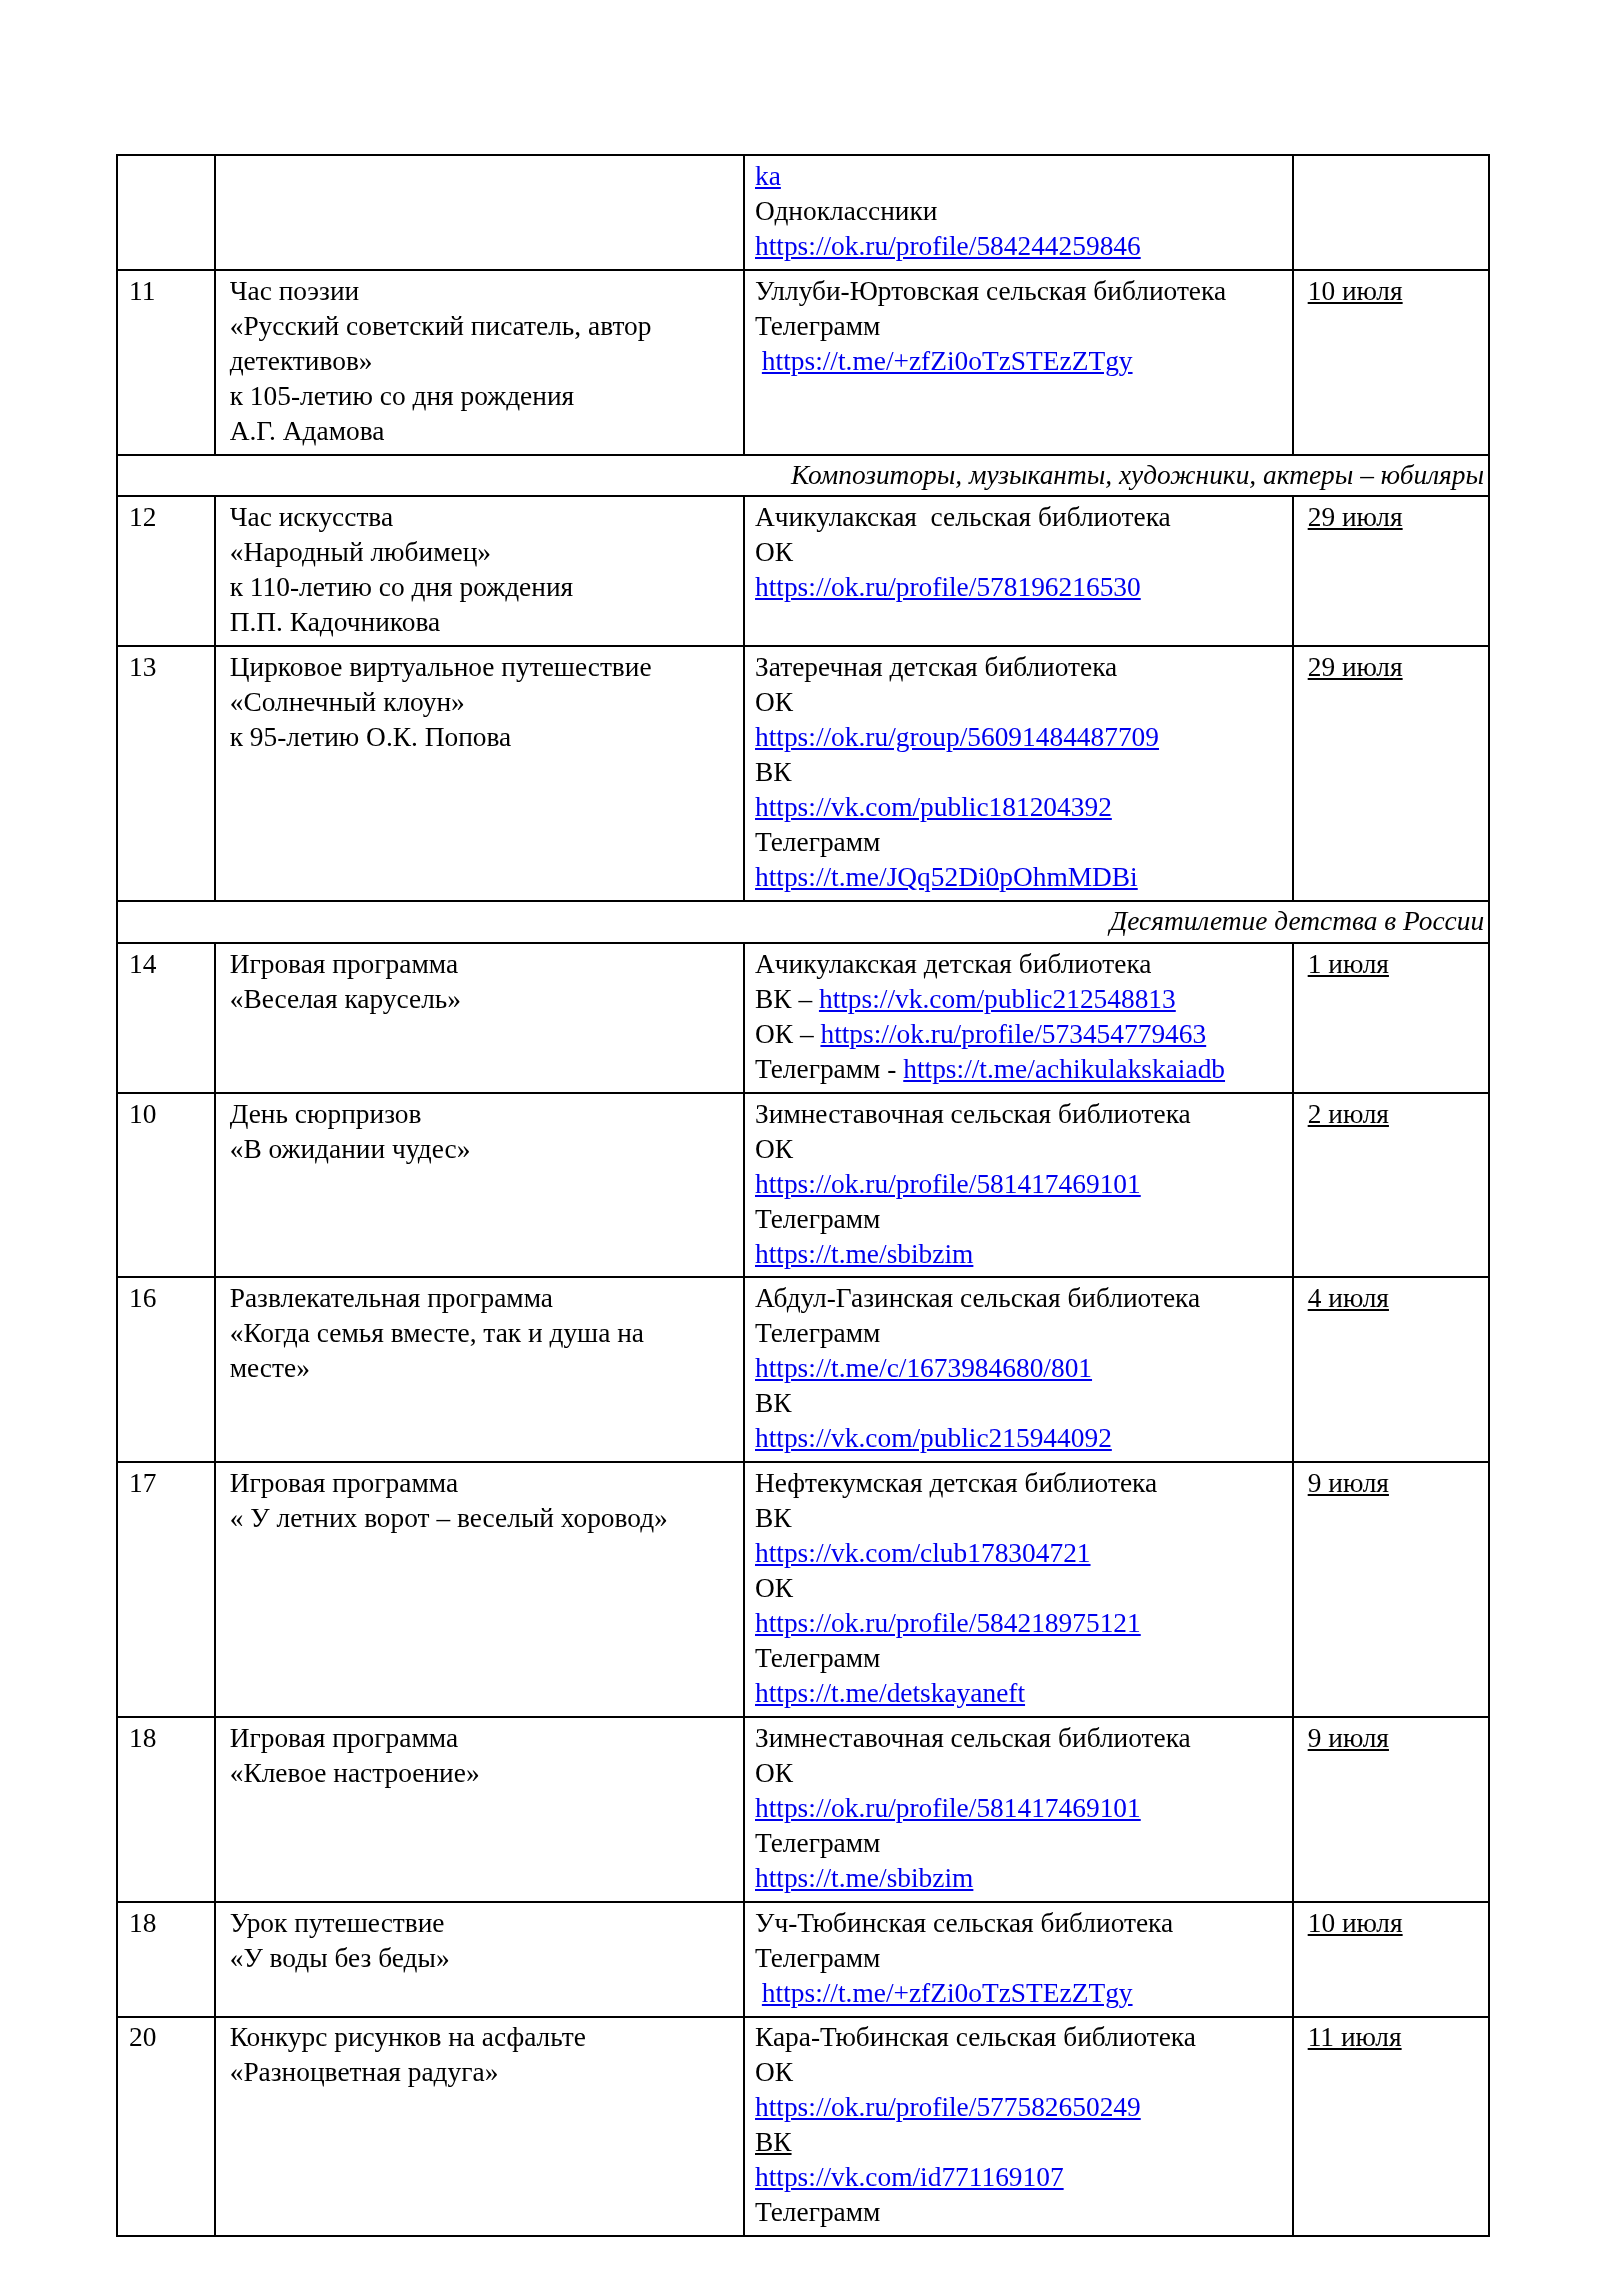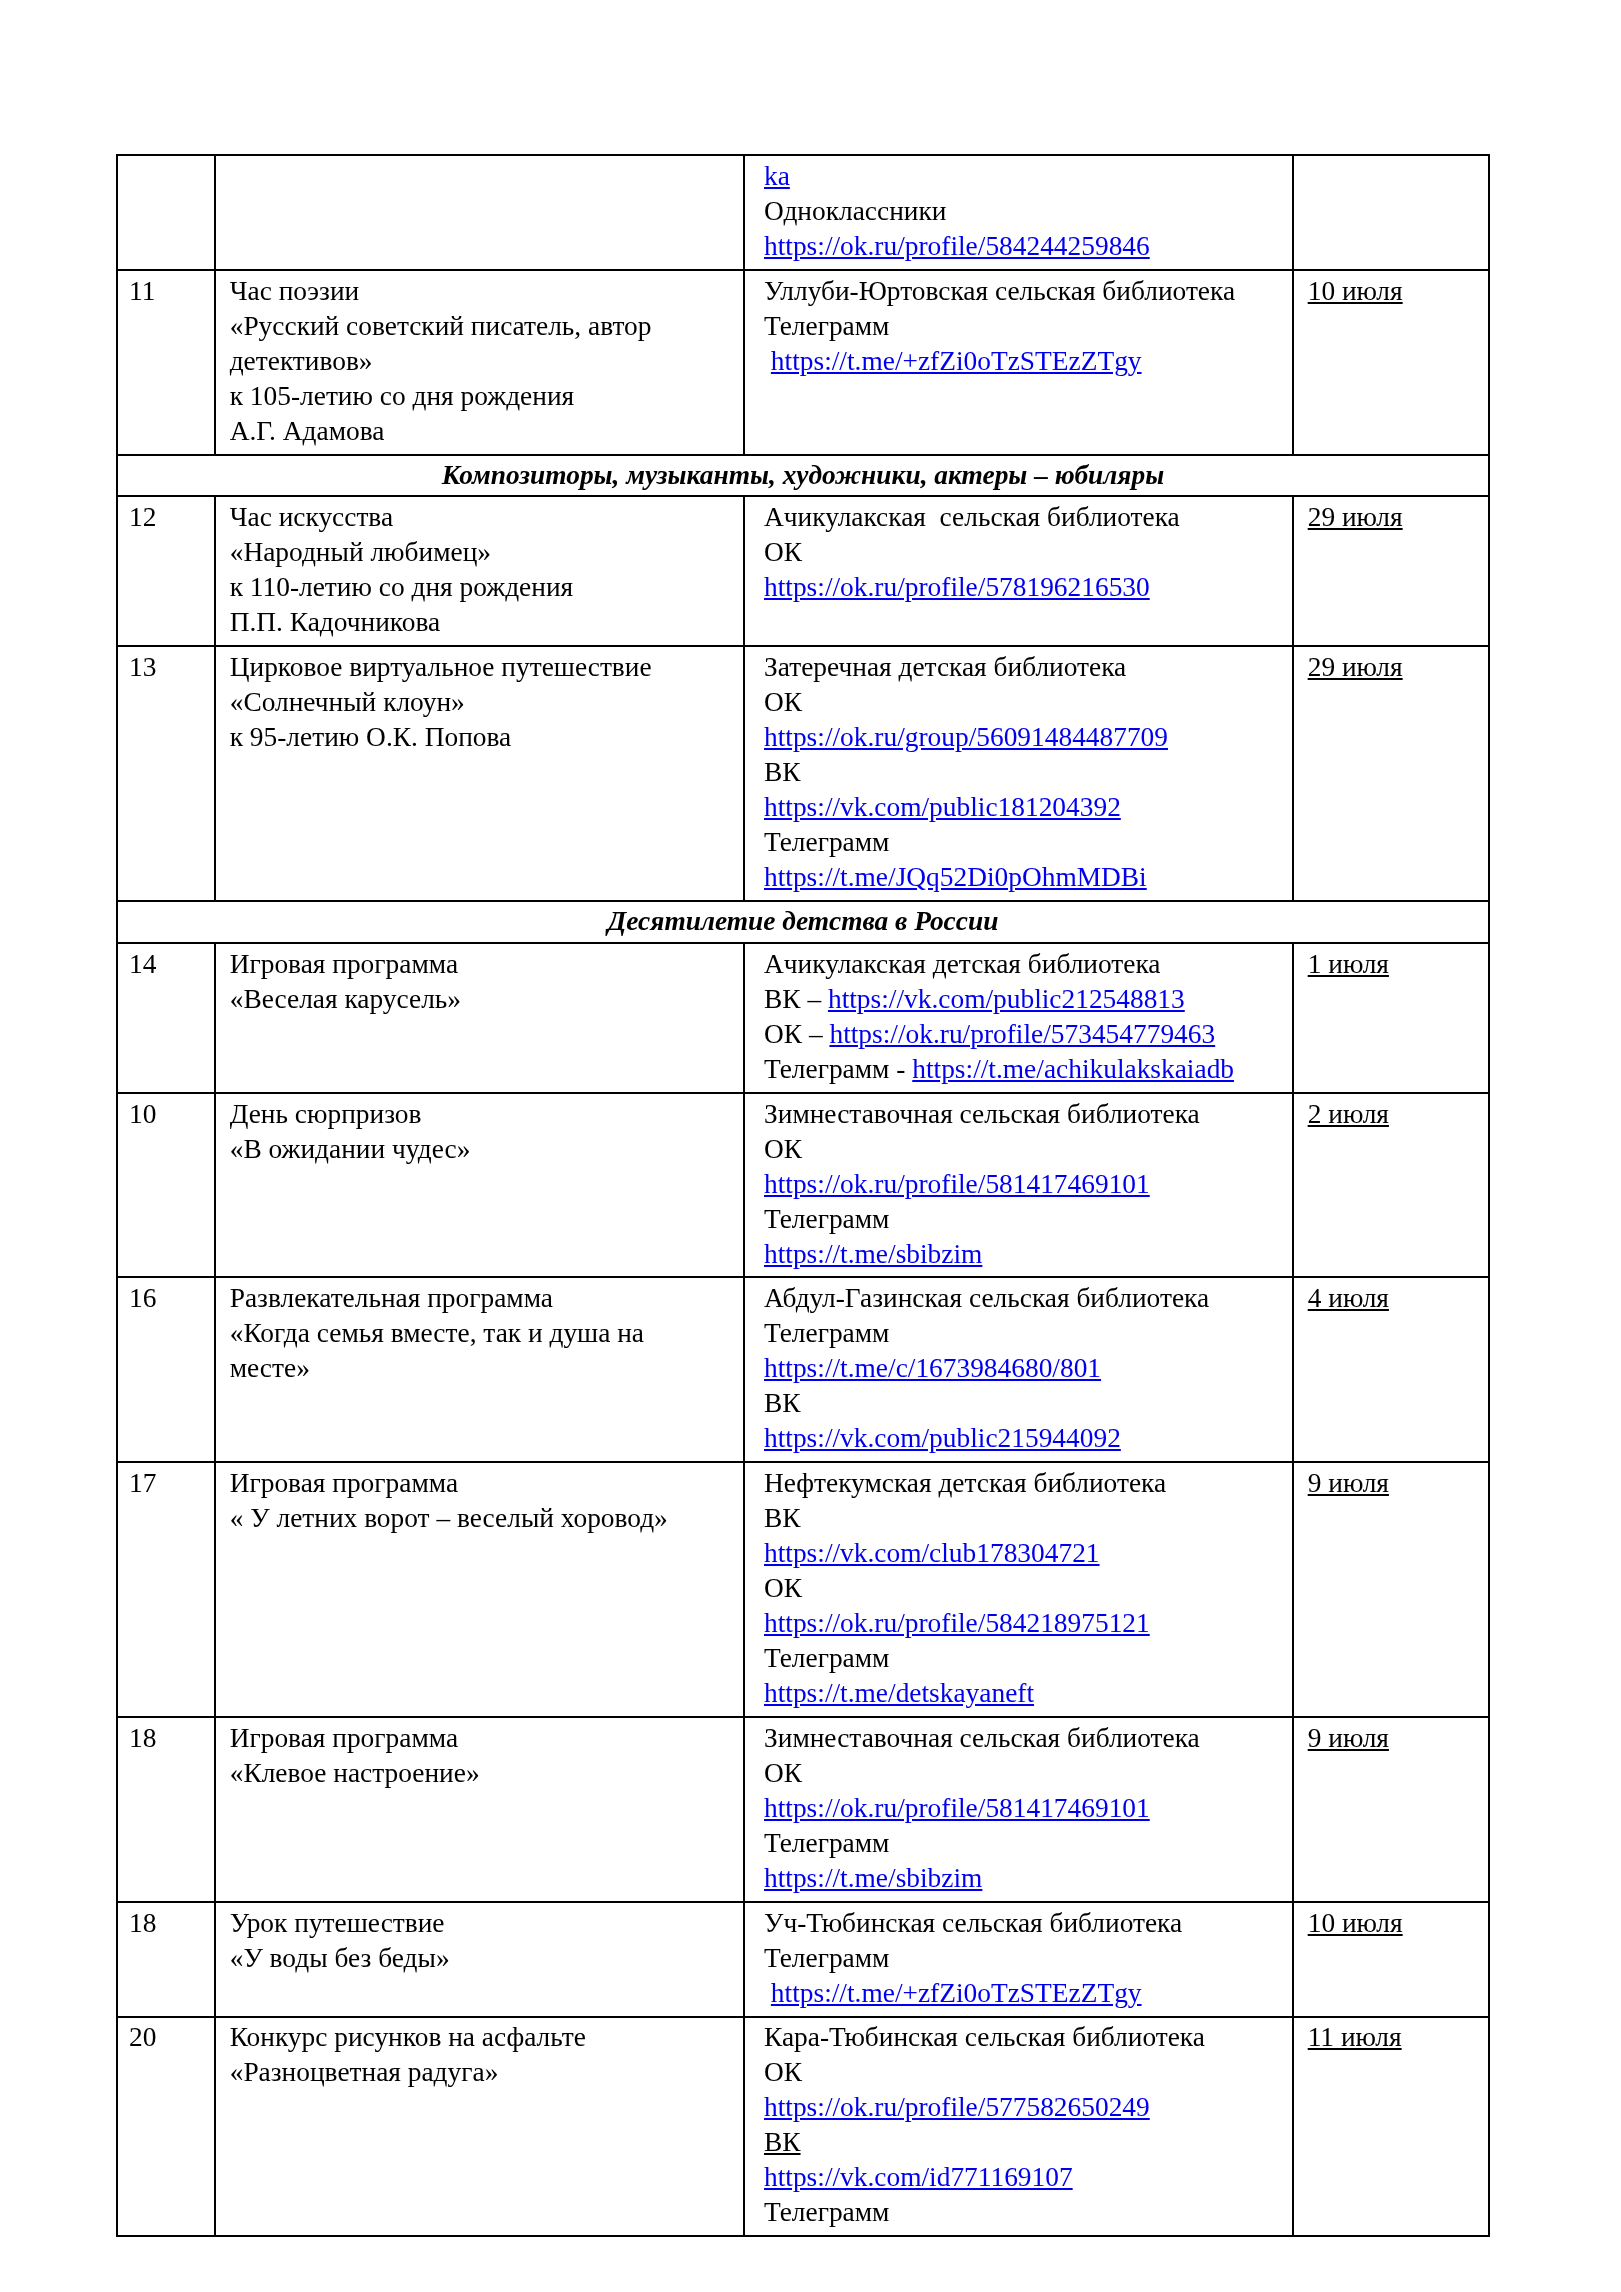--- a/index.html
+++ b/index.html
@@ -19,26 +19,26 @@
   }
   td {
     border:2.9px solid var(--ink);
     vertical-align:top;
     font-size:27.4px;
     line-height:35px;
     padding:2.9px 5.9px 4.9px 13.7px;
   }
   td.num-cell  { padding-left:11px; }
   td.event-cell{ padding-left:13.7px; }
-  td.media-cell{ padding-left:19px; }
+  td.media-cell{ padding-left:10px; }
   td.date-cell { padding-left:13.7px;text-decoration:underline; }
   .cell-line { white-space:pre-wrap; }
   .section-cell {
-    text-align:center;
-    font-weight:bold;
+    text-align:right;
+    font-weight:normal;
     font-style:italic;
     font-size:27.4px;
     line-height:36px;
     padding:1px 3.9px 2.9px 3.9px;
   }
   .link {
     color:var(--link);
     text-decoration:underline;
     cursor:pointer;
   }

